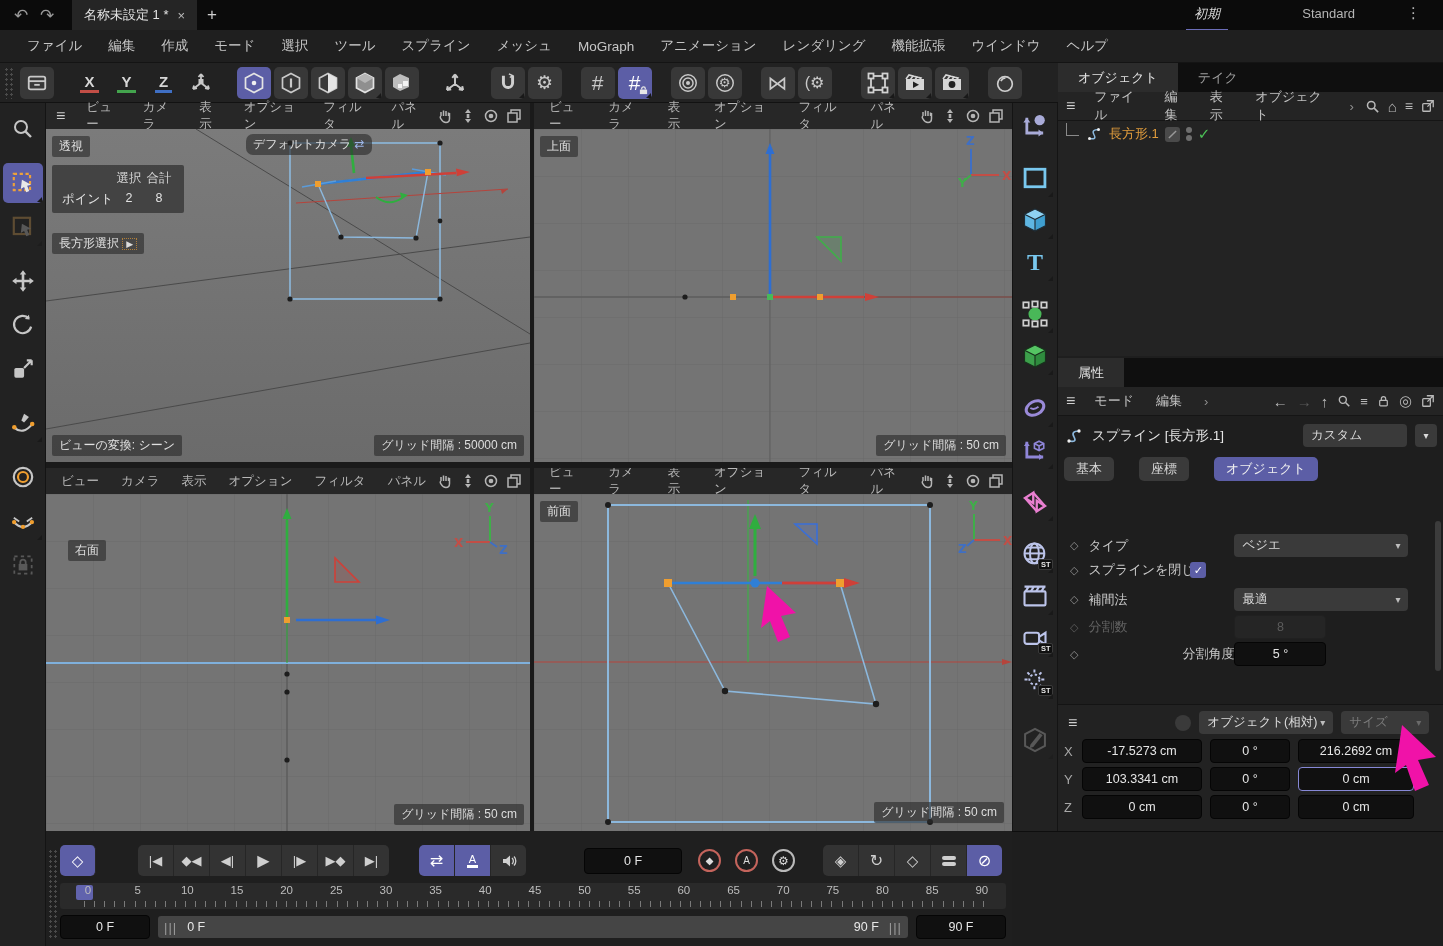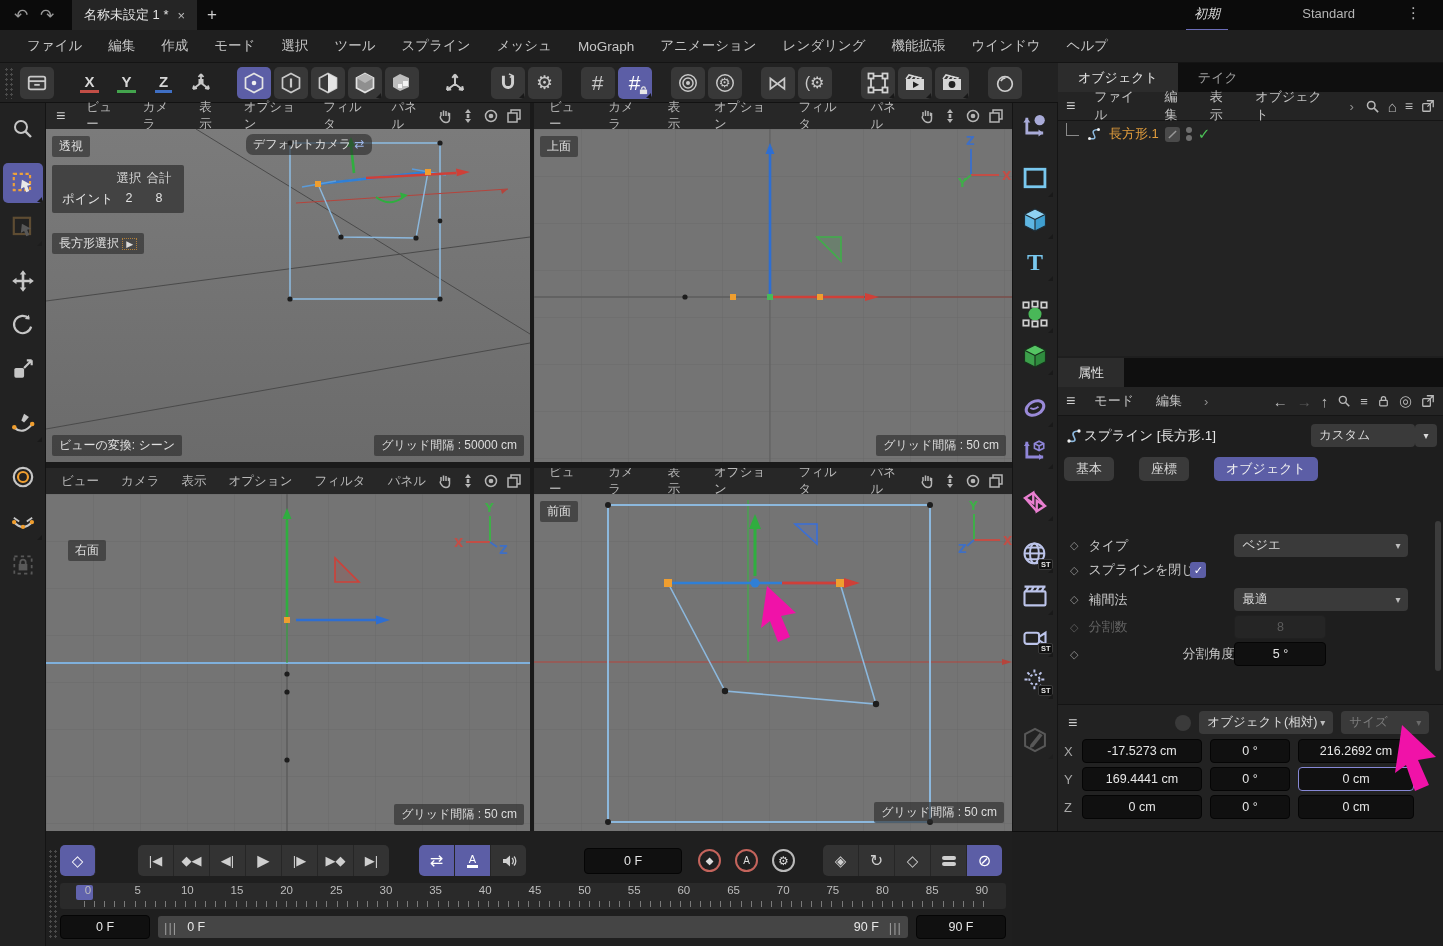--- a/index.html
+++ b/index.html
@@ -824,21 +824,21 @@
       <span>◎</span>
       <span>
           <svg width="14" height="14" viewBox="0 0 24 24" fill="none" stroke="#b9b9b9" stroke-width="2.2">
             <rect x="3" y="8" width="13" height="13" rx="1.5"></rect>
             <path d="M10 3 h11 v11 M21 3 l-10 10"></path>
           </svg>
         </span>
     </div>
   </div>
   <div style="position:relative;height:288px;background:#1e1e1e;">
-    <div class="row" style="padding:8px 6px 4px;">
+    <div class="row" style="padding:8px 6px 4px;gap:8px;">
       <span>
           <svg width="20" height="20" viewBox="0 0 24 24">
             <path d="M6 18 q10 2 6-5 q-4-7 6-7" fill="none" stroke="#8cb8dd" stroke-width="2"></path>
             <circle cx="6" cy="18" r="2" fill="#eee"></circle>
             <circle cx="18" cy="6" r="2" fill="#eee"></circle>
           </svg>
         </span>
       <span style="color:#e6e6e6;font-size:13.5px;">スプライン [長方形.1]</span>
       <div class="drop" style="margin-left:auto;width:88px;">
           <span>カスタム</span>
@@ -912,21 +912,21 @@
       <div class="field" style="width:78px;">
           <span>0 °</span>
         </div>
       <div class="field" style="width:114px;">
           <span>216.2692 cm</span>
         </div>
     </div>
     <div class="arow" style="left:6px;top:62px;gap:8px;">
       <span style="width:10px;color:#a8a8a8;">Y</span>
       <div class="field" style="width:118px;">
-          <span>169.4441 cm</span>
+          <span>103.3341 cm</span>
         </div>
       <div class="field" style="width:78px;">
           <span>0 °</span>
         </div>
       <div class="field" style="width:114px;border:1.5px solid #8688d6;">
           <span>0 cm</span>
         </div>
     </div>
     <div class="arow" style="left:6px;top:90px;gap:8px;">
       <span style="width:10px;color:#a8a8a8;">Z</span>

